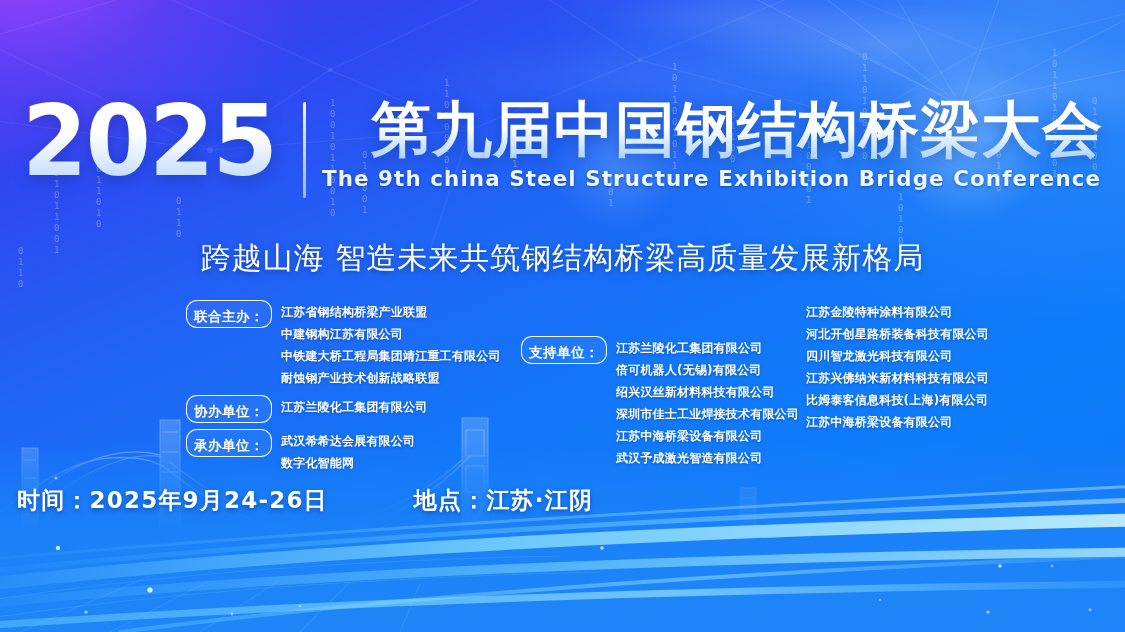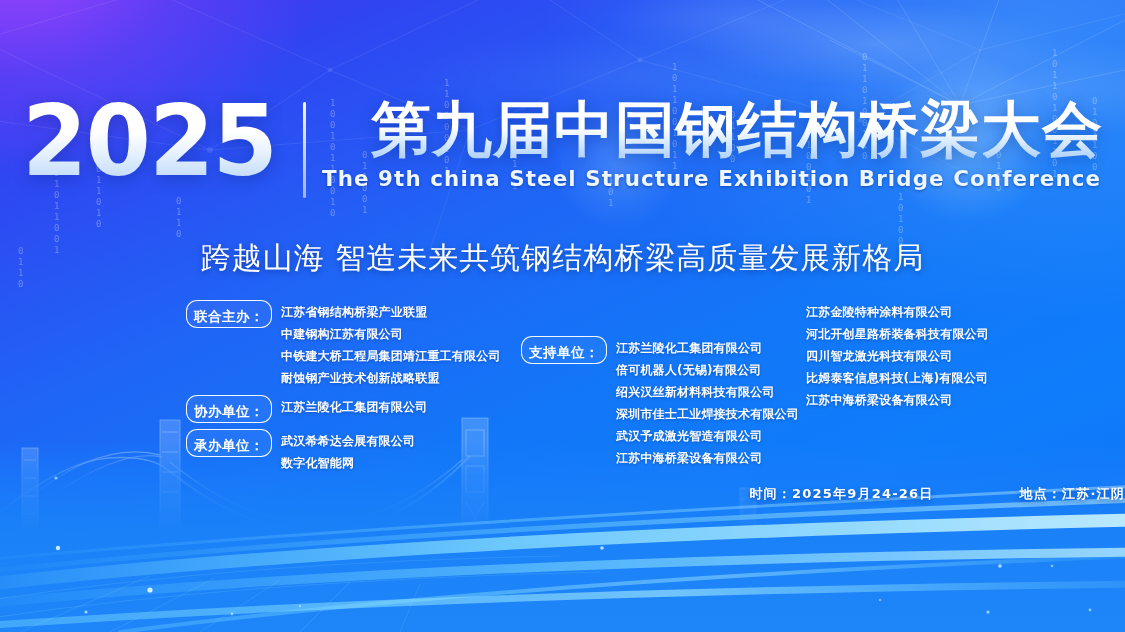--- a/index.html
+++ b/index.html
@@ -108,22 +108,22 @@
     font-size:12px;font-weight:bold;color:#ffffff;line-height:22px;
     white-space:nowrap;letter-spacing:.2px;
     text-shadow:0 1px 3px rgba(0,40,120,.40);
     font-family:"DejaVu Sans","Liberation Sans",sans-serif;
   }
   .col-right .ln{line-height:22px;}
   .col-right .stack{padding-top:1px;}
 
   
   .meta{
-    position:absolute;left:0;right:0;top:485px;text-align:right;
-    color:#ffffff;font-weight:bold;font-size:13px;letter-spacing:1.2px;
+    position:absolute;left:0;right:0;top:485px;text-align:left;
+    color:#ffffff;font-weight:bold;font-size:23px;letter-spacing:1.2px;
     text-shadow:0 2px 5px rgba(0,35,120,.5);
     font-family:"DejaVu Sans","Liberation Sans",sans-serif;
     margin-left:17px;
   }
   .meta .gap{display:inline-block;width:86px;}
 </style>
 </head>
 <body>
 
 <div class="stage">
@@ -447,31 +447,32 @@
     </div>
 
     <div class="col col-mid">
       <div class="grp">
         <span class="pill">支持单位：</span>
         <div class="lines">
           <div class="ln">江苏兰陵化工集团有限公司</div>
           <div class="ln">倍可机器人(无锡)有限公司</div>
           <div class="ln">绍兴汉丝新材料科技有限公司</div>
           <div class="ln">深圳市佳士工业焊接技术有限公司</div>
+          <div class="ln">江苏中海桥梁设备有限公司</div>
           <div class="ln">武汉予成激光智造有限公司</div>
-          <div class="ln">江苏中海桥梁设备有限公司</div>
         </div>
       </div>
     </div>
 
     <div class="col col-right">
       <div class="stack">
         <div class="ln">江苏金陵特种涂料有限公司</div>
         <div class="ln">河北开创星路桥装备科技有限公司</div>
         <div class="ln">四川智龙激光科技有限公司</div>
+        <div class="ln">江苏兴佛纳米新材料科技有限公司</div>
         <div class="ln">比姆泰客信息科技(上海)有限公司</div>
         <div class="ln">江苏中海桥梁设备有限公司</div>
       </div>
     </div>
   </div>
 
   <div class="meta">
     <span>时间：</span><span>2025年9月24-26日</span><span class="gap"></span><span>地点：</span><span>江苏·江阴</span>
   </div>
 

